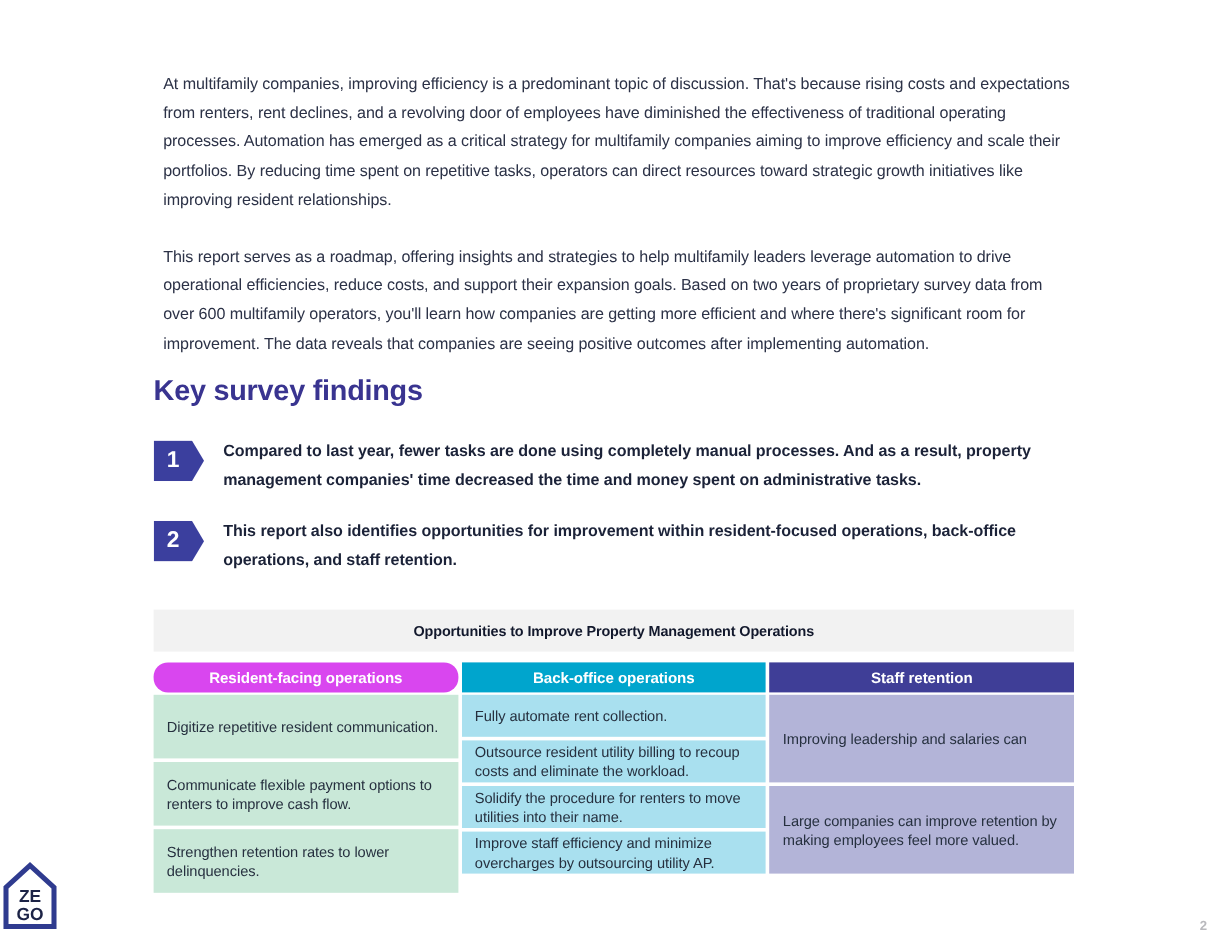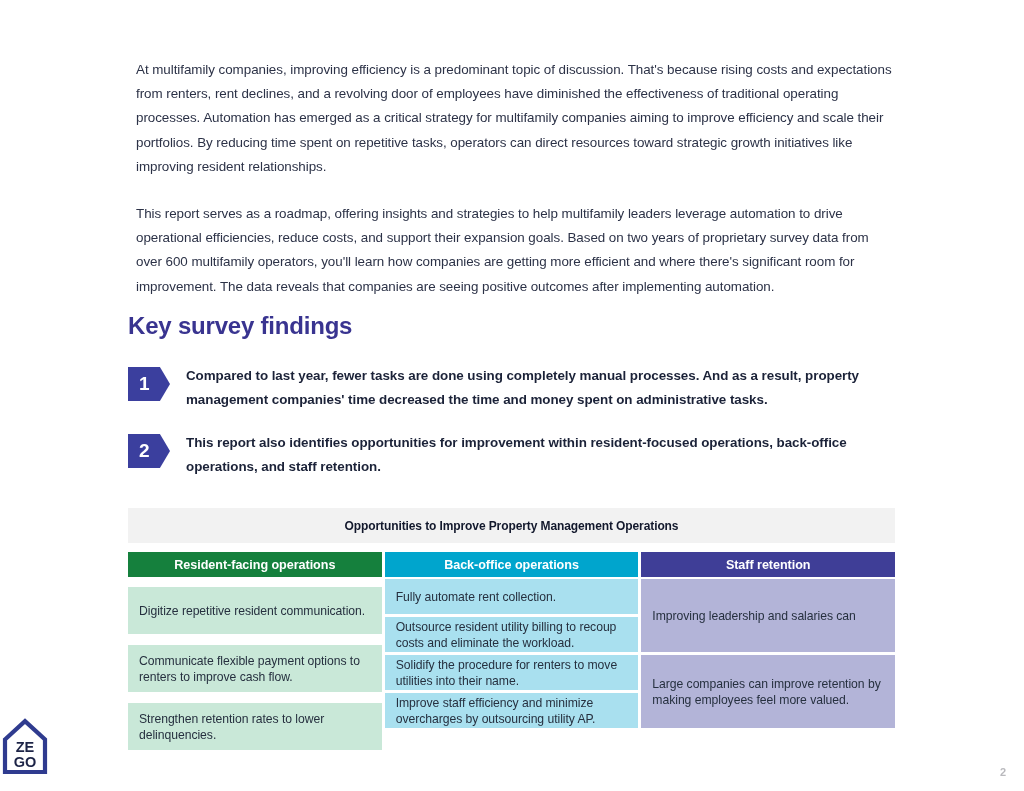--- a/index.html
+++ b/index.html
@@ -148,21 +148,21 @@
   }
 
   
   .col-0 .col-head { background: #4cba91; }
   .col-0 .cell     { background: #c9e8d8; }
   .col-1 .col-head { background: #00a5cd; }
   .col-1 .cell     { background: #a9e0ef; }
   .col-2 .col-head { background: #3f3e97; }
   .col-2 .cell     { background: #b3b4d8; }
 
-  .col-0 .cell { height: 47px; margin-top: 8px; }
+  .col-0 .cell { height: 53px; }
   .col-1 .cell { height: 35px; }
   .col-2 .cell { height: 73px; }
 
   
   .logo {
     position: absolute;
     left: 2px;
     top: 718px;
     width: 46px;
     height: 57px;
@@ -200,21 +200,21 @@
       <div class="badge" style="background: rgb(59, 63, 158);">2</div>
       <div class="finding-text">This report also identifies opportunities for improvement within resident-focused operations, back-office operations, and staff retention.</div>
     </div>
   </div>
 
   <div class="opp-table">
     <div class="table-title" style="background: rgb(242, 242, 242);">Opportunities to Improve Property Management Operations</div>
     <div class="table-cols">
 
       <div class="col col-0">
-        <div class="col-head" style="background: #15803d;">Resident-facing operations</div>
+        <div class="col-head" style="background: #d946ef; border-radius: 12px;">Resident-facing operations</div>
         <div class="col-cells">
           <div class="cell" style="background: rgb(201, 232, 216);">Digitize repetitive resident communication.</div>
           <div class="cell" style="background: rgb(201, 232, 216);">Communicate flexible payment options to renters to improve cash flow.</div>
           <div class="cell" style="background: rgb(201, 232, 216);">Strengthen retention rates to lower delinquencies.</div>
         </div>
       </div>
 
       <div class="col col-1">
         <div class="col-head" style="background: rgb(0, 165, 205);">Back-office operations</div>
         <div class="col-cells">

